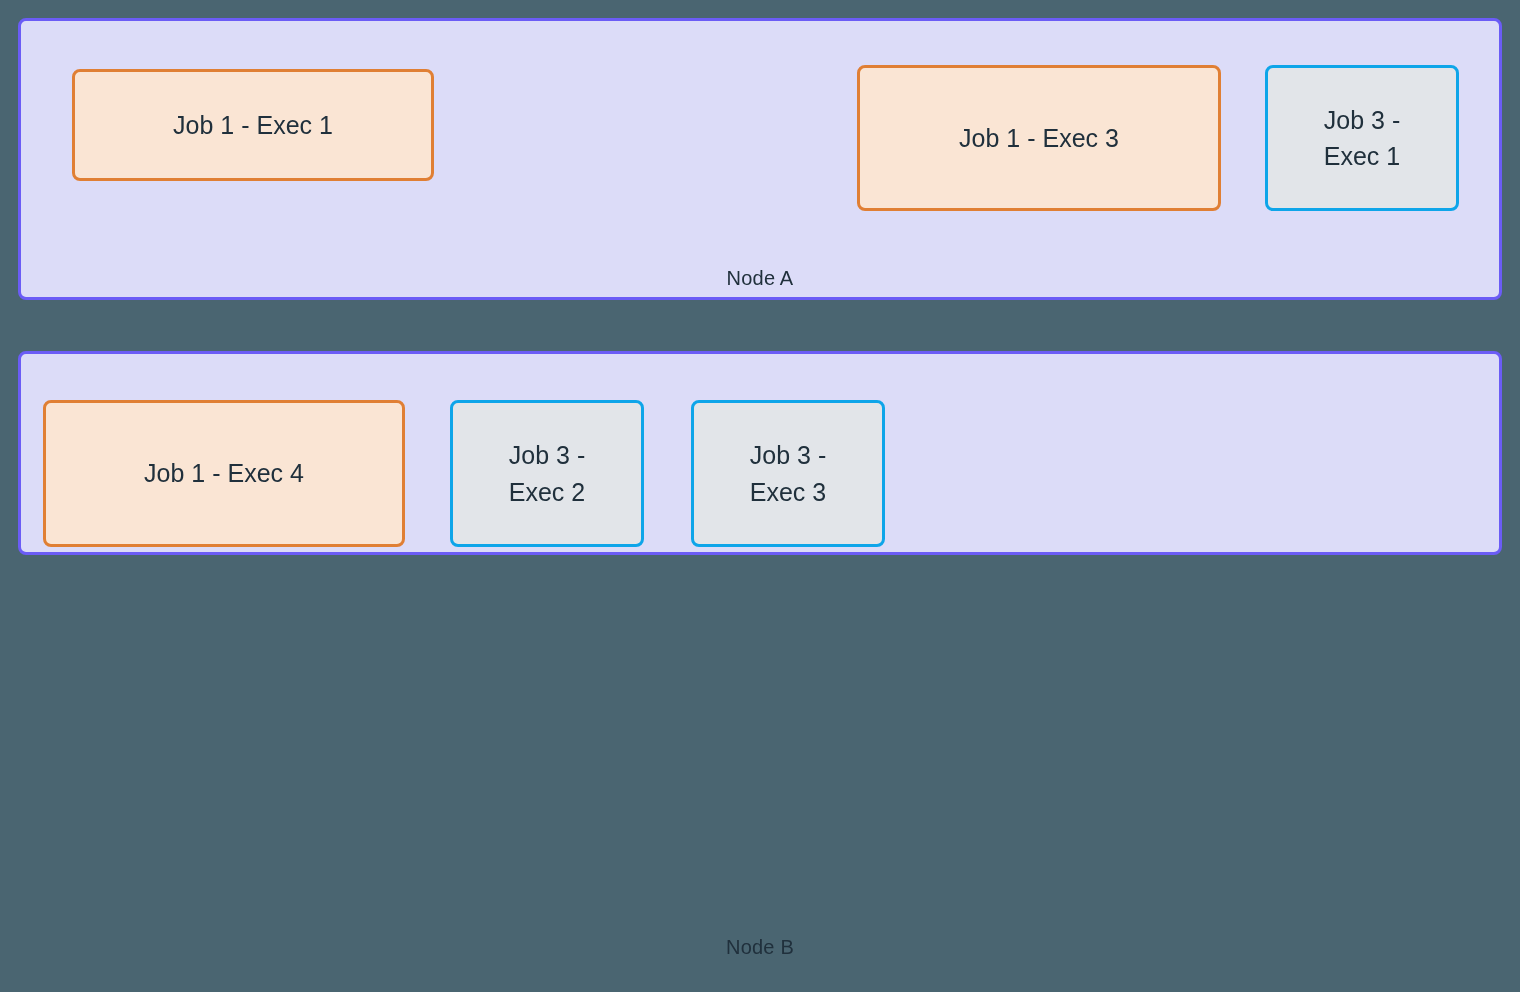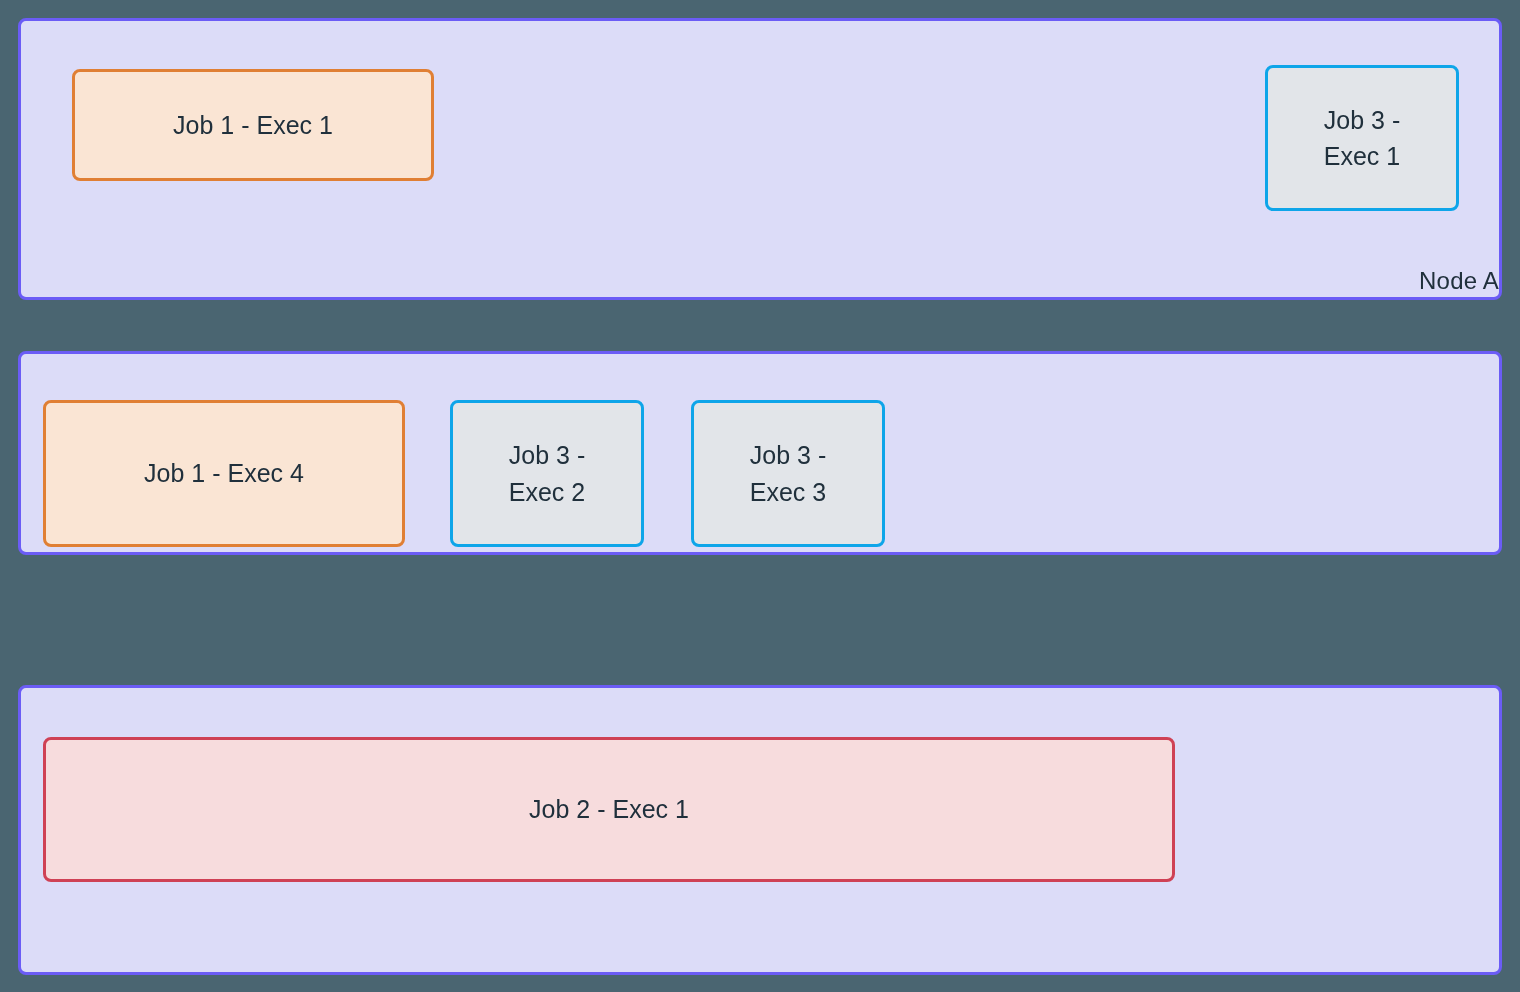--- a/index.html
+++ b/index.html
@@ -28,22 +28,22 @@
     background: #dcdcf8;
     border: 3px solid #6b5cf6;
     border-radius: 8px;
     box-sizing: border-box;
   }
 
   .node-label {
     position: absolute;
     left: 0;
     right: 0;
-    text-align: right;
-    font-size: 24px;
+    text-align: center;
+    font-size: 20px;
     color: #20303c;
     letter-spacing: 0.2px;
     white-space: pre;
   }
 
   
   .exec {
     position: absolute;
     box-sizing: border-box;
     border-radius: 8px;
@@ -96,20 +96,23 @@
 </style>
 </head>
 <body>
 
 <div id="canvas">
 
   <div class="node" id="node-a">
     <div class="exec orange" id="a-job1e1">
       <span class="exec-text">Job 1 - Exec 1</span>
     </div>
+    <div class="exec orange" id="a-job1e3">
+      <span class="exec-text">Job 1 - Exec 3</span>
+    </div>
     <div class="exec gray" id="a-job3e1">
       <span class="exec-text">Job  3 -
 Exec 1</span>
     </div>
     <div class="node-label">Node A</div>
   </div>
 
   <div class="node" id="node-b">
     <div class="exec orange" id="b-job1e4">
       <span class="exec-text">Job 1 - Exec 4</span>
@@ -118,20 +121,14 @@
       <span class="exec-text">Job 3 -
 Exec 2</span>
     </div>
     <div class="exec gray" id="b-job3e3">
       <span class="exec-text">Job  3 -
 Exec 3</span>
     </div>
     <div class="node-label">Node B</div>
   </div>
 
-  <div class="node" id="node-c">
-    <div class="exec red" id="c-job2e1">
-      <span class="exec-text">Job 2 - Exec 1</span>
-    </div>
-
-  </div>
 
 </div>
 
 </body></html>

